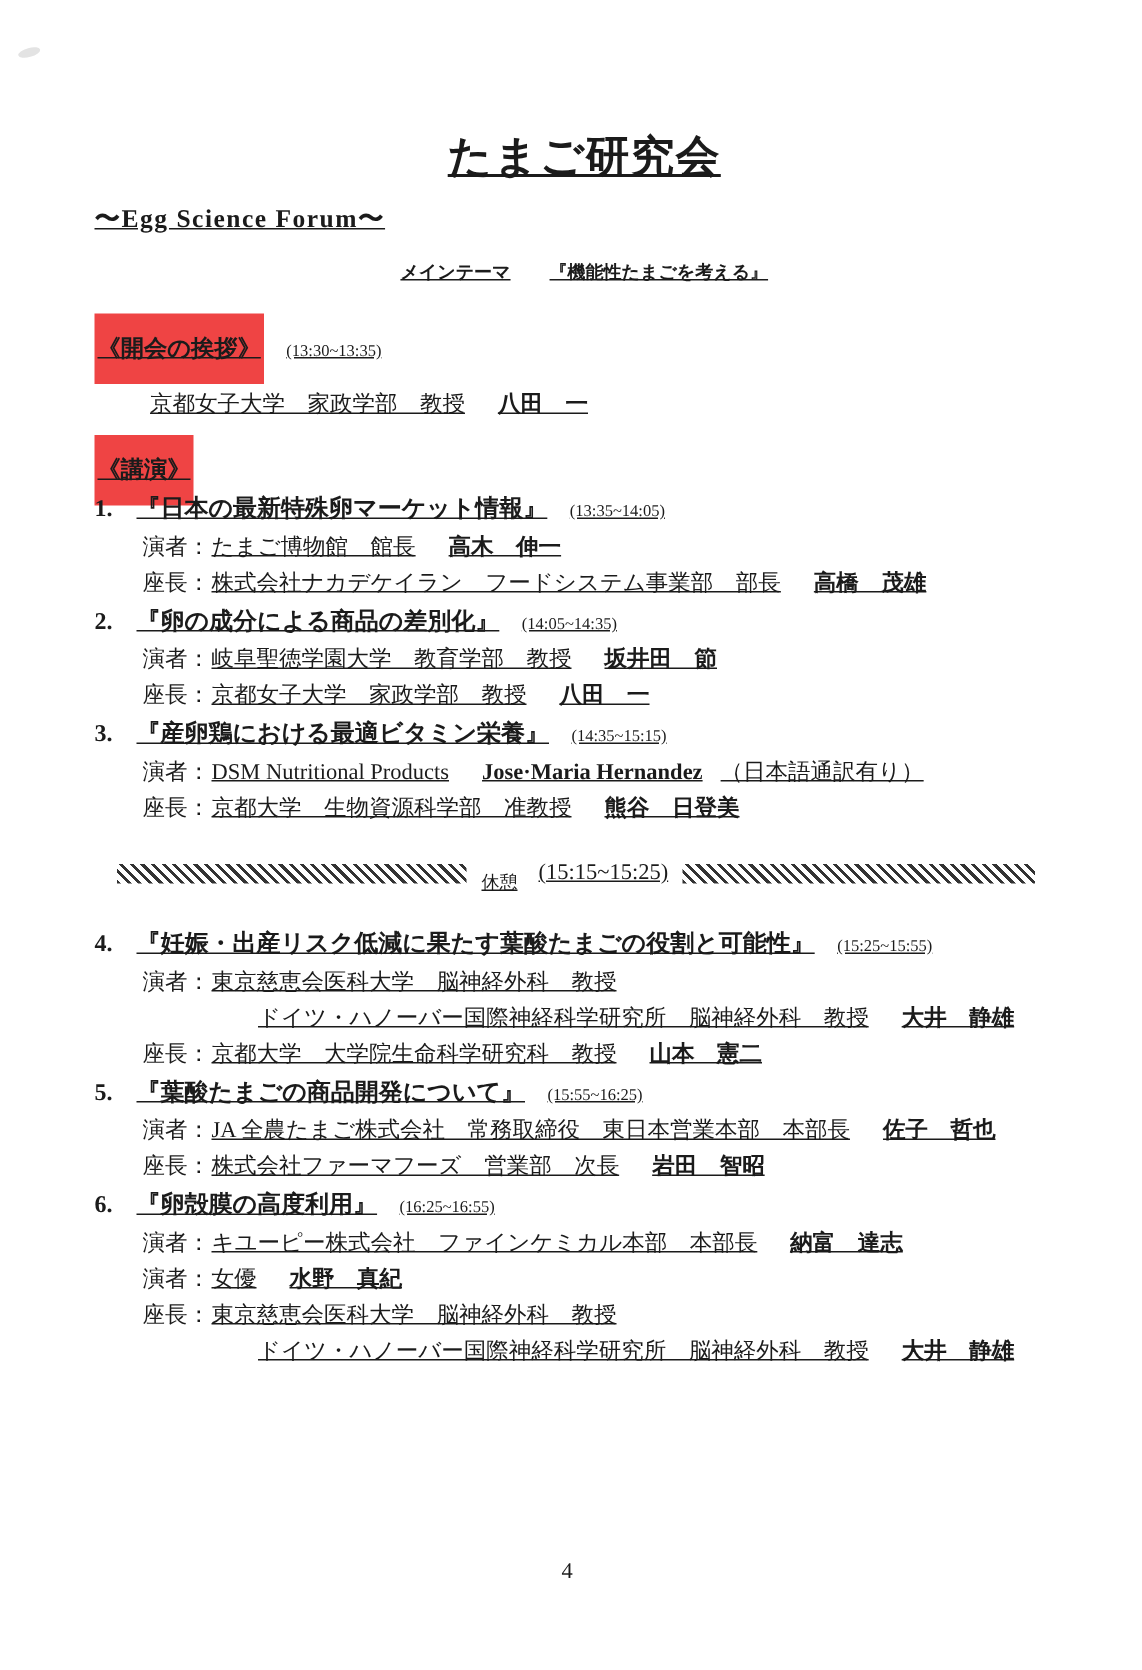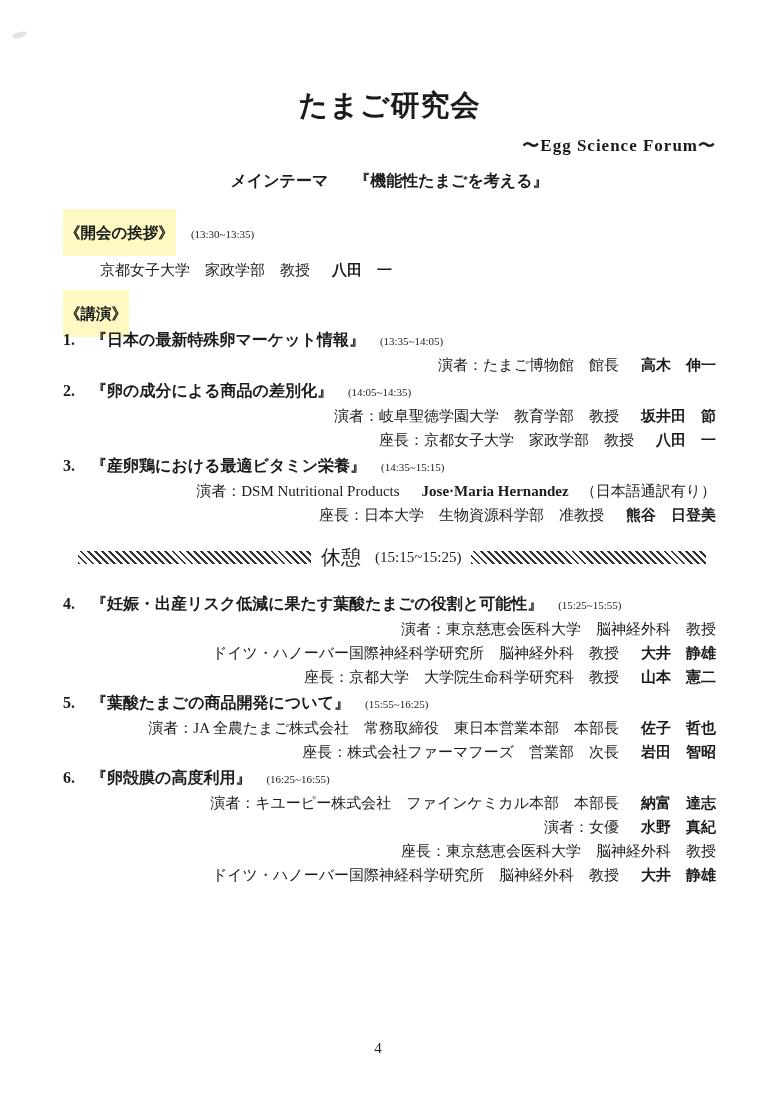--- a/index.html
+++ b/index.html
@@ -6,47 +6,48 @@
   .page{
     position:relative;
     width:756px;height:1113px;
     background:#ffffff;
     color:#1b1b1b;
     font-family:"Liberation Serif","DejaVu Serif",serif;
     font-size:15px;
     overflow:hidden;
     box-sizing:border-box;
     padding-top:88px;
+    text-decoration:underline;
   }
   .speck{position:absolute;left:12px;top:32px;width:15px;height:6px;background:#e3e3e3;border-radius:50%;transform:rotate(-15deg);}
   .content{padding-left:63px;padding-right:40px;}
   .doc-title{margin:0;text-align:center;font-size:29px;font-weight:700;line-height:34px;letter-spacing:1px;}
-  .doc-subtitle{margin-top:13px;text-align:right;font-size:17px;line-height:22px;font-weight:700;letter-spacing:1px;}
-  .doc-theme{margin-top:12px;text-align:center;font-size:16px;font-weight:700;line-height:24px;}
+  .doc-subtitle{margin-top:13px;text-align:left;font-size:17px;line-height:22px;font-weight:700;letter-spacing:1px;}
+  .doc-theme{margin-top:12px;text-align:center;font-size:12px;font-weight:700;line-height:24px;}
   .doc-theme .theme-label{margin-right:26px;}
   .sec{margin:0;}
   .sec-opening{margin-top:28px;}
   .sec-lectures-heading{margin-top:20px;}
   .sec-closing{margin-top:16px;}
   .line{line-height:24px;white-space:nowrap;}
-  .sec-badge{font-weight:700;font-size:15.5px;background:#fef9c3;padding:15px 2px;}
+  .sec-badge{font-weight:700;font-size:15.5px;background:#ef4444;padding:15px 2px;}
   .time{margin-left:15px;font-weight:400;font-size:11px;}
   .greeting-speaker{padding-left:37px;margin-top:12px;}
   .lec-title{font-weight:700;font-size:16px;margin-top:2px;}
   .lec-num{display:inline-block;width:28px;}
-  .row{padding-left:32px;text-align:right;}
+  .row{padding-left:32px;}
   .row .label{display:inline-block;width:46px;}
   .row.cont{padding-left:109px;}
   .name{font-weight:700;margin-left:22px;}
   .suffix{margin-left:12px;font-weight:400;}
   .break-line{display:flex;align-items:center;margin:17px 0 21px;padding-left:15px;}
   .hatch{height:13px;background:repeating-linear-gradient(45deg,#333 0,#333 2px,#fff 2px,#fff 5px);}
   .hatch-left{width:233px;}
   .hatch-right{width:235px;}
-  .break-label{margin:0 14px 0 10px;font-size:20px;}
+  .break-label{margin:12px 14px 0 10px;font-size:12px;}
   .break-time{margin-right:10px;}
   .page-num{position:absolute;left:0;right:0;top:1040px;text-align:center;font-size:15px;}
 </style>
 </head>
 <body>
 
 <div class="page">
   <div class="speck"></div>
 
   <div class="content">
@@ -70,20 +71,23 @@
       <span class="sec-badge">《講演》</span>
     </div>
 
     <div>
       <div class="line lec-title">
         <span class="lec-num">1.</span><span>『日本の最新特殊卵マーケット情報』</span><span class="time">(13:35~14:05)</span>
       </div>
       <div class="line row">
         <span class="label">演者：</span><span>たまご博物館　館長</span><span class="name">高木　伸一</span>
       </div>
+      <div class="line row">
+        <span class="label">座長：</span><span>株式会社ナカデケイラン　フードシステム事業部　部長</span><span class="name">高橋　茂雄</span>
+      </div>
     </div>
 
     <div>
       <div class="line lec-title">
         <span class="lec-num">2.</span><span>『卵の成分による商品の差別化』</span><span class="time">(14:05~14:35)</span>
       </div>
       <div class="line row">
         <span class="label">演者：</span><span>岐阜聖徳学園大学　教育学部　教授</span><span class="name">坂井田　節</span>
       </div>
       <div class="line row">
@@ -92,21 +96,21 @@
     </div>
 
     <div>
       <div class="line lec-title">
         <span class="lec-num">3.</span><span>『産卵鶏における最適ビタミン栄養』</span><span class="time">(14:35~15:15)</span>
       </div>
       <div class="line row">
         <span class="label">演者：</span><span>DSM Nutritional Products</span><span class="name">Jose·Maria Hernandez</span><span class="suffix">（日本語通訳有り）</span>
       </div>
       <div class="line row">
-        <span class="label">座長：</span><span>日本大学　生物資源科学部　准教授</span><span class="name">熊谷　日登美</span>
+        <span class="label">座長：</span><span>京都大学　生物資源科学部　准教授</span><span class="name">熊谷　日登美</span>
       </div>
     </div>
 
     <div class="break-line">
       <span class="hatch hatch-left"></span>
       <span class="break-label">休憩</span>
       <span class="break-time">(15:15~15:25)</span>
       <span class="hatch hatch-right"></span>
     </div>
 

